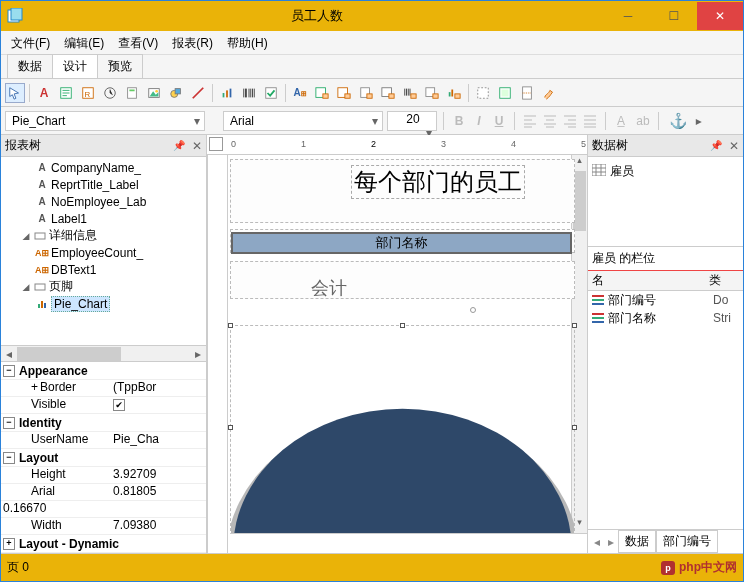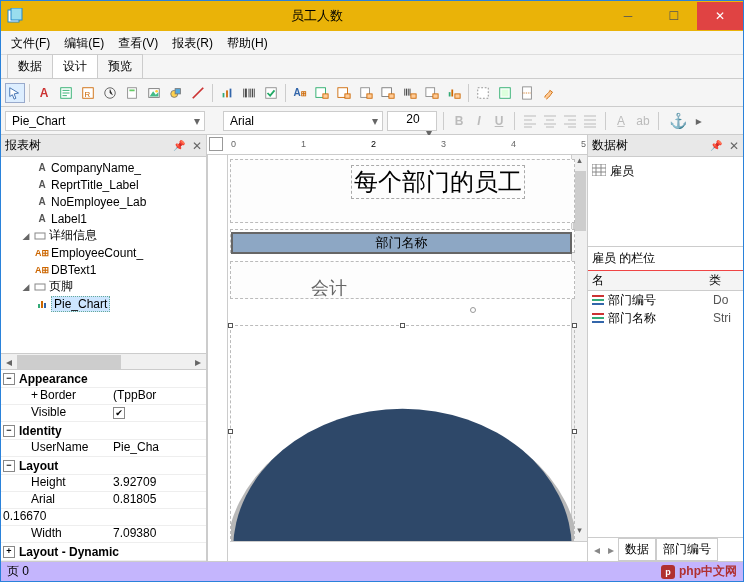--- a/index.html
+++ b/index.html
@@ -110,21 +110,21 @@
 .rt-cols .crow { display: flex; height: 18px; align-items: center; padding-left: 4px; }
 .rt-cols .crow .cicon { width: 12px; height: 10px; margin-right: 4px; display: flex; flex-direction: column; justify-content: space-between; }
 .rt-cols .crow .cicon i { height: 2px; display: block; }
 .rt-cols .crow .cname { flex: 1; white-space: nowrap; overflow: hidden; }
 .rt-cols .crow .ctype { width: 30px; color: #555; }
 .rt-tabs { border-top: 1px solid #ccc; height: 24px; display: flex; align-items: center; padding: 0 2px; gap: 0; }
 .rt-tabs .arrow { width: 14px; text-align: center; color: #888; }
 .rt-tabs .rtab { padding: 2px 6px; border: 1px solid #ccc; background: #fff; font-size: 12px; }
 
 
-.status { height: 20px; background: #c4b5fd; border-top: 1px solid #ccc; display: flex; align-items: center; padding: 0 6px; font-size: 12px; justify-content: space-between; }
+.status { height: 28px; background: #eab308; border-top: 1px solid #ccc; display: flex; align-items: center; padding: 0 6px; font-size: 12px; justify-content: space-between; }
 .status .brand { display: flex; align-items: center; gap: 4px; color: #b03030; font-weight: bold; }
 .status .brand .logo { width: 14px; height: 14px; background: #b03030; color: #fff; border-radius: 3px; display: flex; align-items: center; justify-content: center; font-size: 9px; }
 </style>
 </head>
 <body>
 
 <div class="titlebar">
   <span class="icon">
     <svg viewBox="0 0 16 16">
         <rect x="1" y="2" width="11" height="12" fill="#fff" stroke="#28c"></rect>

